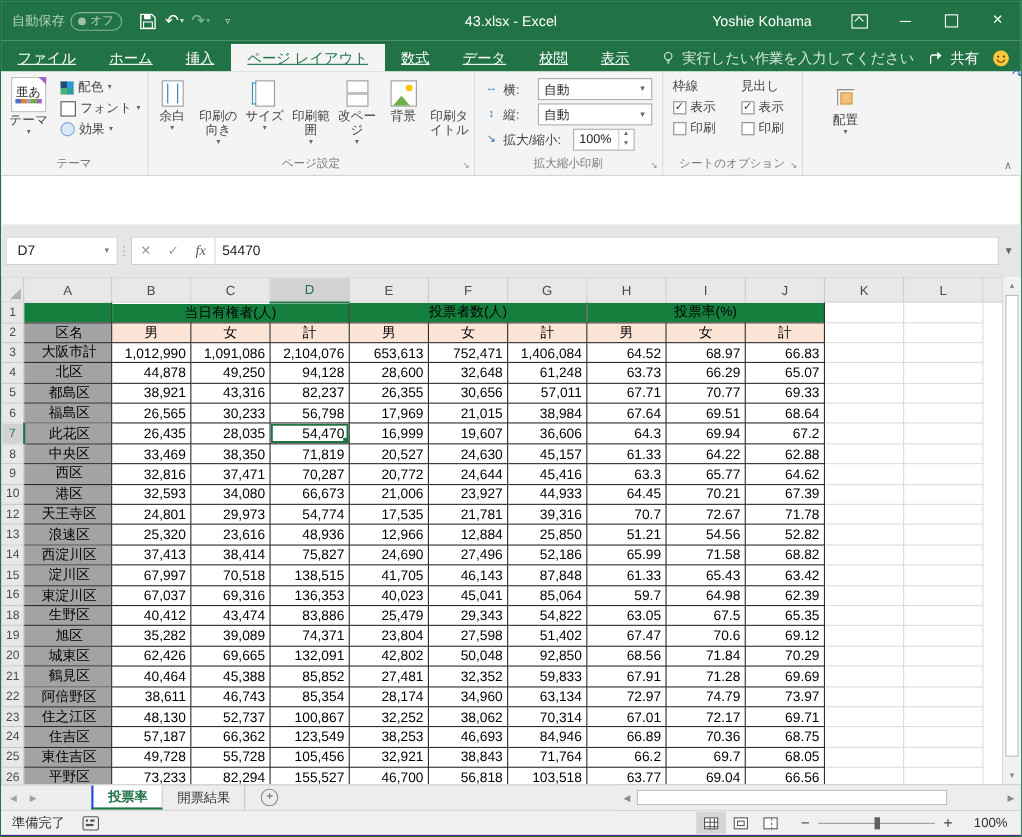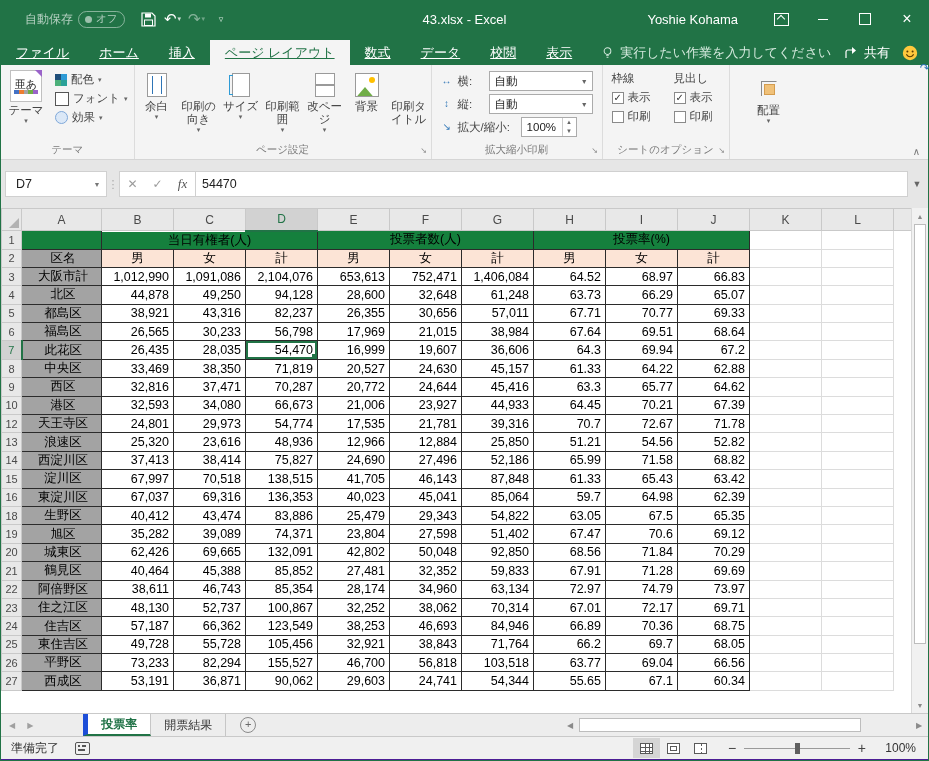--- a/index.html
+++ b/index.html
@@ -3,21 +3,21 @@
 <meta charset="utf-8">
 <style>
   html,body{margin:0;padding:0;background:#c8c8c8;}
   .app{width:929px;height:761px;box-sizing:border-box;border:1px solid #217346;
        display:flex;flex-direction:column;background:#fff;position:relative;
        font-family:"Liberation Sans","DejaVu Sans",sans-serif;-webkit-font-smoothing:antialiased;}
 
   
   .titlebar{height:36px;flex:0 0 36px;background:#217346;color:#fff;display:flex;align-items:center;position:relative;}
   .tb-left{display:flex;align-items:center;z-index:2;}
-  .autosave{display:flex;align-items:center;gap:5px;margin-left:24px;font-size:12px;opacity:.65;}
+  .autosave{display:flex;align-items:center;gap:5px;margin-left:10px;font-size:12px;opacity:.65;}
   .as-pill{border:1px solid rgba(255,255,255,.7);border-radius:9px;height:15px;padding:0 6px;display:flex;align-items:center;gap:4px;font-size:10.5px;}
   .as-dot{width:7px;height:7px;border-radius:50%;background:rgba(255,255,255,.85);}
   .qat{display:flex;align-items:center;margin-left:12px;}
   .qat-btn{min-width:24px;height:26px;display:flex;align-items:center;justify-content:center;color:#fff;font-size:15px;}
   .qat-btn .mini{font-size:7px;margin-left:1px;color:#cfe3d8;}
   .qat-btn.dim{opacity:.45;}
   .tb-title{position:absolute;left:0;right:0;text-align:center;font-size:13px;color:#fff;pointer-events:none;}
   .tb-right{margin-left:auto;display:flex;align-items:center;height:100%;z-index:2;}
   .tb-user{font-size:13px;margin-right:22px;}
   .winbtn{width:42px;height:36px;display:flex;align-items:center;justify-content:center;color:#fff;font-size:14px;}
@@ -92,21 +92,21 @@
   .cbrow{display:flex;align-items:center;gap:4px;}
   .cbbox{width:12px;height:12px;box-sizing:border-box;border:1px solid #8a8a8a;background:#fff;font-size:10px;line-height:10px;text-align:center;color:#333;}
 
   
   .ic-arrange{width:16px;height:16px;position:relative;}
   .ic-arrange::before{content:"";position:absolute;left:3px;top:3px;width:9px;height:9px;background:#f0c179;border:1px solid #d49c4e;}
   .ic-arrange::after{content:"";position:absolute;left:0;top:0;width:14px;height:14px;border-left:1px solid #8a8a8a;border-top:1px solid #8a8a8a;border-right:1px solid transparent;}
   .collapse{position:absolute;right:8px;bottom:2px;color:#777;font-size:10px;}
 
   
-  .fbar{height:48px;flex:0 0 48px;background:#e6e6e6;display:flex;align-items:center;padding:0 2px;}
+  .fbar{height:48px;flex:0 0 48px;background:#e6e6e6;display:flex;align-items:center;padding:0 2px;margin-top:44px;}
   .namebox{width:102px;height:26px;box-sizing:border-box;background:#fff;border:1px solid #d0d0d0;display:flex;align-items:center;padding-left:10px;font-size:12.5px;color:#222;margin-left:2px;}
   .namebox .carw{margin-left:auto;width:18px;text-align:center;color:#777;font-size:7px;}
   .fdots{width:12px;text-align:center;color:#aaa;font-size:11px;}
   .fbtns{height:26px;box-sizing:border-box;background:#fff;border:1px solid #d0d0d0;display:flex;align-items:center;}
   .fbtn{width:25px;text-align:center;color:#9a9a9a;font-size:12px;}
   .fbtn.fx{font-family:"Liberation Serif","DejaVu Serif",serif;font-style:italic;color:#555;font-size:13px;}
   .ffield{flex:1;height:26px;box-sizing:border-box;background:#fff;border:1px solid #d0d0d0;border-left:none;display:flex;align-items:center;padding-left:6px;font-size:12.5px;color:#222;}
   .fchev{width:18px;text-align:center;color:#666;font-size:9px;}
 
   
@@ -133,21 +133,21 @@
   .vscroll{position:absolute;top:0;right:0;width:17px;bottom:0;background:#f1f1f1;border-left:1px solid #d9d9d9;display:flex;flex-direction:column;align-items:center;box-sizing:border-box;}
   .varrow{height:16px;width:100%;display:flex;align-items:center;justify-content:center;color:#8a8a8a;font-size:7px;flex:0 0 16px;}
   .varrow.bottom{margin-top:auto;}
   .vthumb{width:12px;height:420px;background:#fff;border:1px solid #bdbdbd;box-sizing:border-box;}
 
   
   .tabbar{height:22px;flex:0 0 22px;background:#ededed;border-top:1px solid #c9c9c9;display:flex;align-items:stretch;position:relative;font-size:12px;}
   .navarrows{display:flex;align-items:center;gap:12px;padding:0 8px;color:#a0a0a0;font-size:8px;}
   .stabs{display:flex;margin-left:42px;}
   .stab{display:flex;align-items:center;padding:0 13px;color:#333;border-right:1px solid #c6c6c6;box-sizing:border-box;}
-  .stab:first-child{border-left:5px solid #1d4ed8;}
+  .stab:first-child{border-left:2px solid #1d4ed8;}
   .stab.active{background:#fff;color:#1e7145;font-weight:bold;border-bottom:2px solid #217346;}
   .addsheet{display:flex;align-items:center;margin-left:14px;}
   .addicon{width:14px;height:14px;border:1px solid #8a8a8a;border-radius:50%;color:#6a6a6a;font-size:11px;line-height:12px;text-align:center;}
   .hscroll{position:absolute;right:0;top:0;bottom:0;left:560px;display:flex;align-items:center;background:#ededed;}
   .harrow{width:18px;text-align:center;color:#8a8a8a;font-size:8px;}
   .harrow.right{margin-left:auto;}
   .hthumb{width:282px;height:14px;background:#fff;border:1px solid #bdbdbd;box-sizing:border-box;}
 
   
   .statusbar{height:24px;flex:0 0 24px;background:#f0f0f0;border-top:1px solid #c9c9c9;border-bottom:1px solid #4c1d95;box-sizing:border-box;display:flex;align-items:center;font-size:12px;color:#333;}

